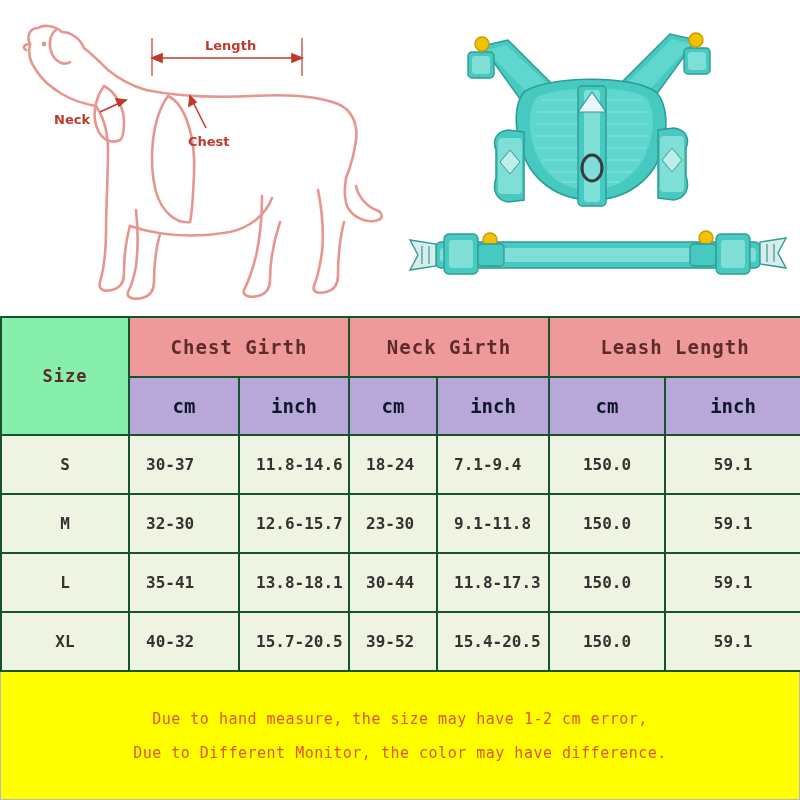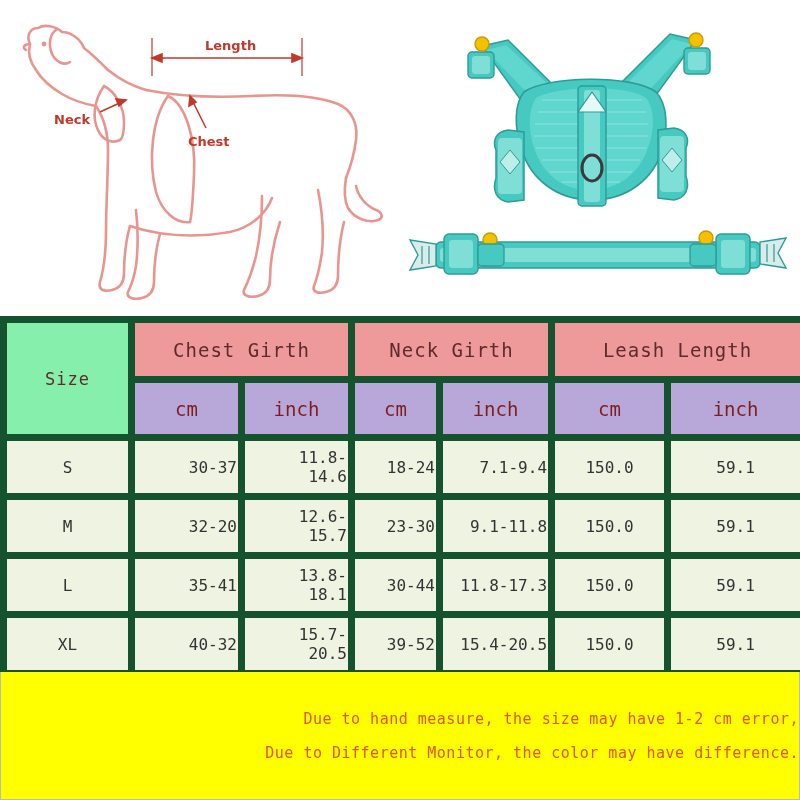--- a/index.html
+++ b/index.html
@@ -35,68 +35,68 @@
   
   .size-table {
     position: absolute;
     top: 316px;
     left: 0;
     width: 800px;
     border-collapse: collapse;
     table-layout: fixed;
   }
   .size-table td, .size-table th {
-    border: 7px solid #14532d;
+    border: 2px solid #14532d;
     text-align: center;
-    font-weight: normal;
+    font-weight: bold;
     font-family: "DejaVu Sans Mono", monospace;
   }
   .hdr-row td {
     height: 60px;
     background: #ef9a9a;
     color: #5d2b2b;
     font-size: 19px;
     letter-spacing: 1px;
   }
   .hdr-row td.size-head {
     background: #86efac;
     font-size: 17px;
   }
   .unit-row td {
     height: 58px;
     background: #b8a8d9;
-    color: #7f1d1d;
+    color: #0f172a;
     font-size: 19px;
   }
   .data-row td {
     height: 59px;
     font-size: 16px;
     color: #333;
     background: #eef3e2;
   }
   .data-row td.size-cell {
     background: #eef3e2;
     font-size: 16px;
   }
   .data-row td.left-pad {
-    text-align: right;
+    text-align: left;
     padding-left: 16px;
   }
   .note {
     position: absolute;
     left: 0;
     top: 672px;
     width: 800px;
     height: 128px;
     background: #ffff00;
     border: 1px solid #b9b9b9;
     border-top: none;
     display: flex;
     flex-direction: column;
-    align-items: flex-end;
+    align-items: center;
     justify-content: center;
     gap: 16px;
   }
   .note-line {
     font-family: "DejaVu Sans Mono", monospace;
     font-size: 15px;
     color: #e2541f;
     letter-spacing: 0.5px;
   }
 
@@ -330,21 +330,21 @@
         <td class="size-cell">S</td>
         <td class="left-pad">30-37</td>
         <td class="left-pad">11.8-14.6</td>
         <td class="left-pad">18-24</td>
         <td class="left-pad">7.1-9.4</td>
         <td>150.0</td>
         <td>59.1</td>
       </tr>
       <tr class="data-row">
         <td class="size-cell">M</td>
-        <td class="left-pad">32-20</td>
+        <td class="left-pad">32-30</td>
         <td class="left-pad">12.6-15.7</td>
         <td class="left-pad">23-30</td>
         <td class="left-pad">9.1-11.8</td>
         <td>150.0</td>
         <td>59.1</td>
       </tr>
       <tr class="data-row">
         <td class="size-cell">L</td>
         <td class="left-pad">35-41</td>
         <td class="left-pad">13.8-18.1</td>

